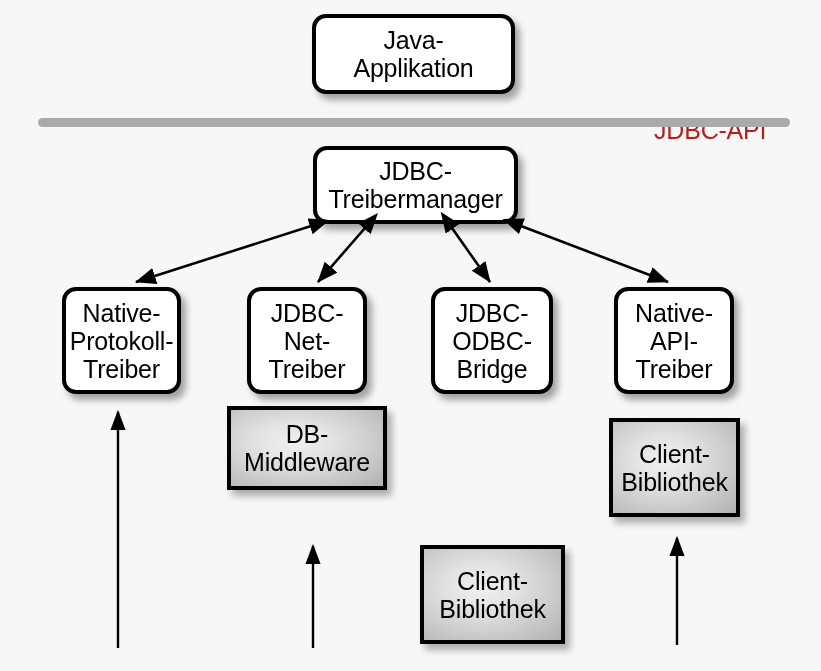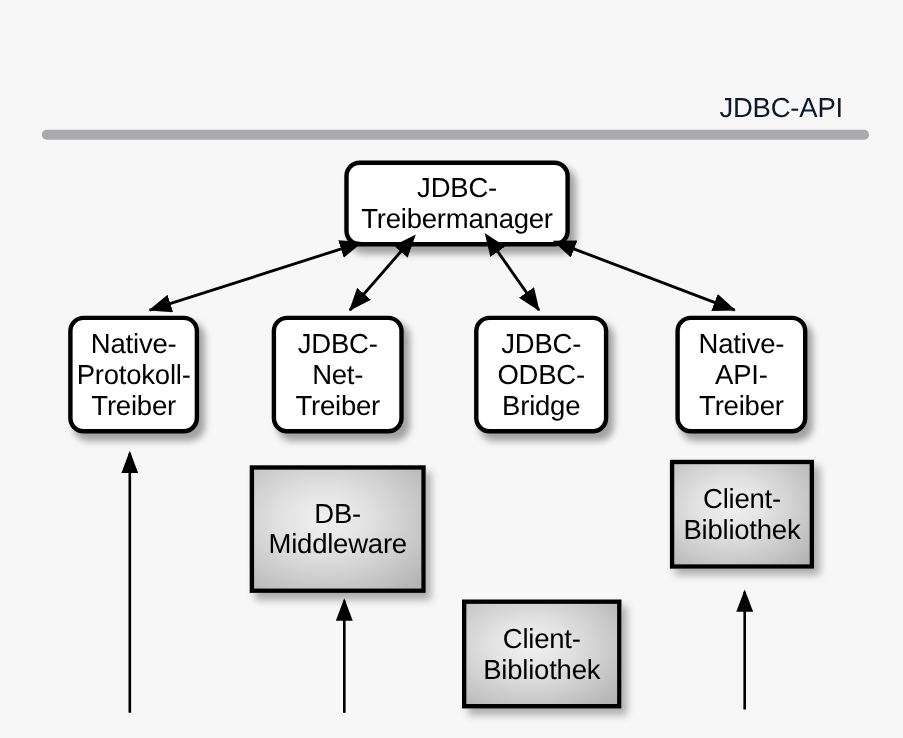--- a/index.html
+++ b/index.html
@@ -39,41 +39,44 @@
     border: 4px solid #000000;
     border-radius: 0px;
     background: radial-gradient(ellipse 78% 78% at 42% 42%,
                 #f0f0f0 0%, #e4e4e4 30%, #cfcfcf 62%, #b4b4b4 100%);
     box-shadow: 5px 6px 7px rgba(0,0,0,0.30);
     font-size: 25px;
   }
   .api-label {
     position: absolute;
     font-size: 25px;
-    color: #0f172a;
+    color: #b91c1c;
     letter-spacing: -0.2px;
     white-space: nowrap;
+    margin-top: 32px;
   }
   .divider {
     position: absolute;
     background: #aaaaac;
     border-radius: 5px;
   }
   svg.edges {
     position: absolute;
     left: 0; top: 0;
     width: 821px; height: 671px;
     pointer-events: none;
   }
 </style>
 </head>
 <body>
 
 <div id="stage">
 
+  <div class="node box-white" style="left:312px; top:14px; width:203px; height:80px;">Java-
+Applikation</div>
 
   <div class="api-label" style="left:654px; top:84px;">JDBC-API</div>
 
   <div class="divider" style="left:38px; top:118px; width:752px; height:9px;"></div>
 
   <div class="node box-white" style="left:313px; top:146px; width:205px; height:78px;">JDBC-
 Treibermanager</div>
 
   <div class="node box-white" style="left:62px; top:287px; width:119px; height:107px;">Native-
 Protokoll-
@@ -84,21 +87,21 @@
 Treiber</div>
 
   <div class="node box-white" style="left:431px; top:287px; width:122px; height:107px;">JDBC-
 ODBC-
 Bridge</div>
 
   <div class="node box-white" style="left:614px; top:287px; width:120px; height:107px;">Native-
 API-
 Treiber</div>
 
-  <div class="node box-gray" style="left:227px; top:423px; width:160px; height:116px;">DB-
+  <div class="node box-gray" style="left:227px; top:406px; width:160px; height:84px;">DB-
 Middleware</div>
 
 
   <div class="node box-gray" style="left:609px; top:418px; width:131px; height:99px;">Client-
 Bibliothek</div>
 
   <div class="node box-gray" style="left:420px; top:545px; width:145px; height:99px;">Client-
 Bibliothek</div>
 
   <svg class="edges" viewBox="0 0 821 671">

